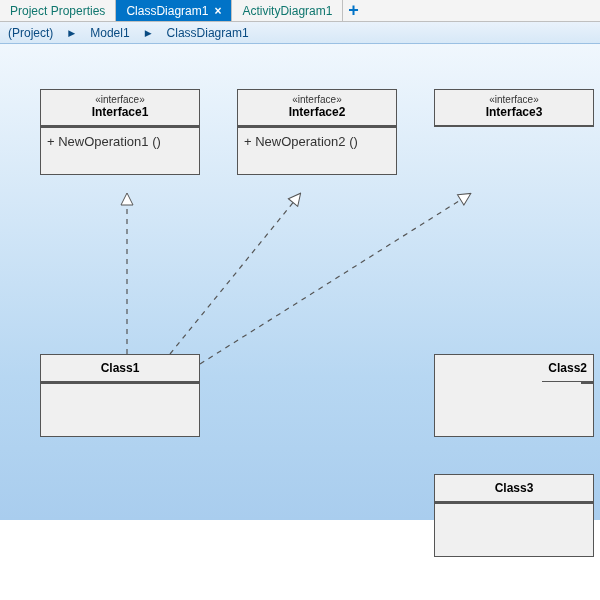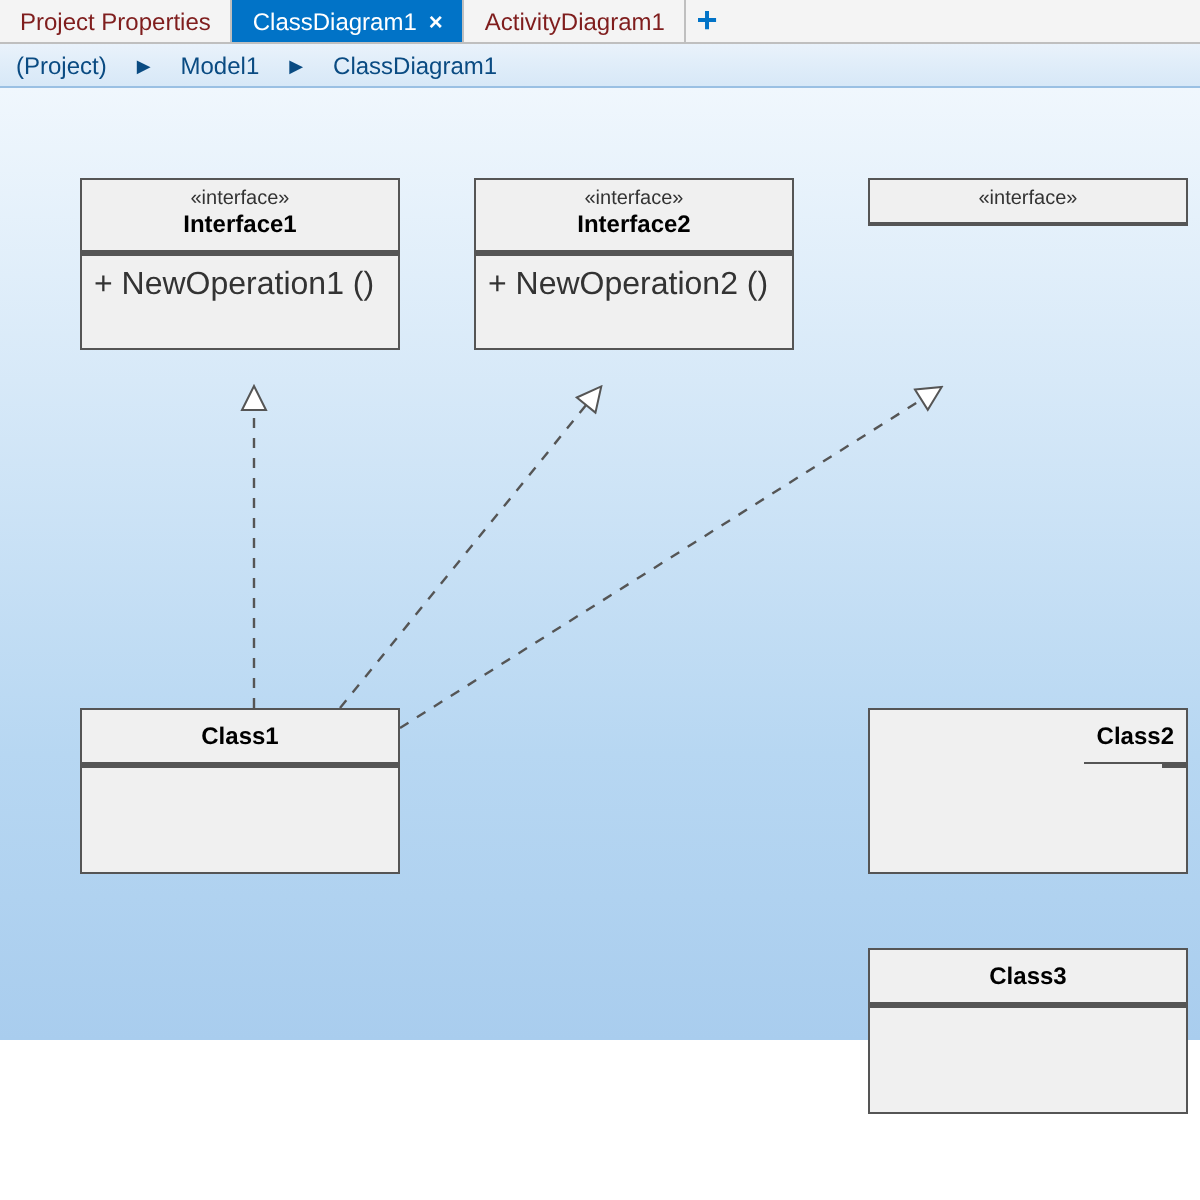--- a/index.html
+++ b/index.html
@@ -16,21 +16,21 @@
     align-items: stretch;
     height: 22px;
     background: #f4f4f4;
     border-bottom: 1px solid #bfbfbf;
   }
   .tab {
     display: flex;
     align-items: center;
     padding: 0 10px;
     border-right: 1px solid #bfbfbf;
-    color: #7f1d1d;
+    color: #0f766e;
     background: #f4f4f4;
     cursor: pointer;
     gap: 6px;
   }
   .tab.active {
     background: #0173c7;
     color: #fff;
   }
   .tab-close {
     font-weight: bold;
@@ -85,21 +85,21 @@
     color: #333;
   }
   .uml-name {
     font-weight: bold;
     font-size: 12px;
   }
   .uml-ops {
     border-top: 2px solid #555;
     padding: 6px;
     min-height: 48px;
-    font-size: 16px;
+    font-size: 13px;
     color: #333;
   }
   .uml-class .uml-head { padding: 6px; }
   .uml-class .uml-ops { min-height: 54px; }
   svg.connectors {
     position: absolute;
     top: 0; left: 0;
     width: 600px; height: 556px;
     pointer-events: none;
   }
@@ -160,20 +160,21 @@
       <div class="uml-name">Interface2</div>
     </div>
     <div class="uml-ops">
       <div>+ NewOperation2 ()</div>
     </div>
   </div>
 
   <div class="uml" style="left:434px; top:45px; width:160px;">
     <div class="uml-head">
       <div class="uml-stereo">«interface»</div>
+      <div class="uml-name">Interface3</div>
     </div>
   </div>
 
   <div class="uml uml-class" style="left:40px; top:310px; width:160px;">
     <div class="uml-head">
       <div class="uml-name">Class1</div>
     </div>
     <div class="uml-ops"></div>
   </div>
 

